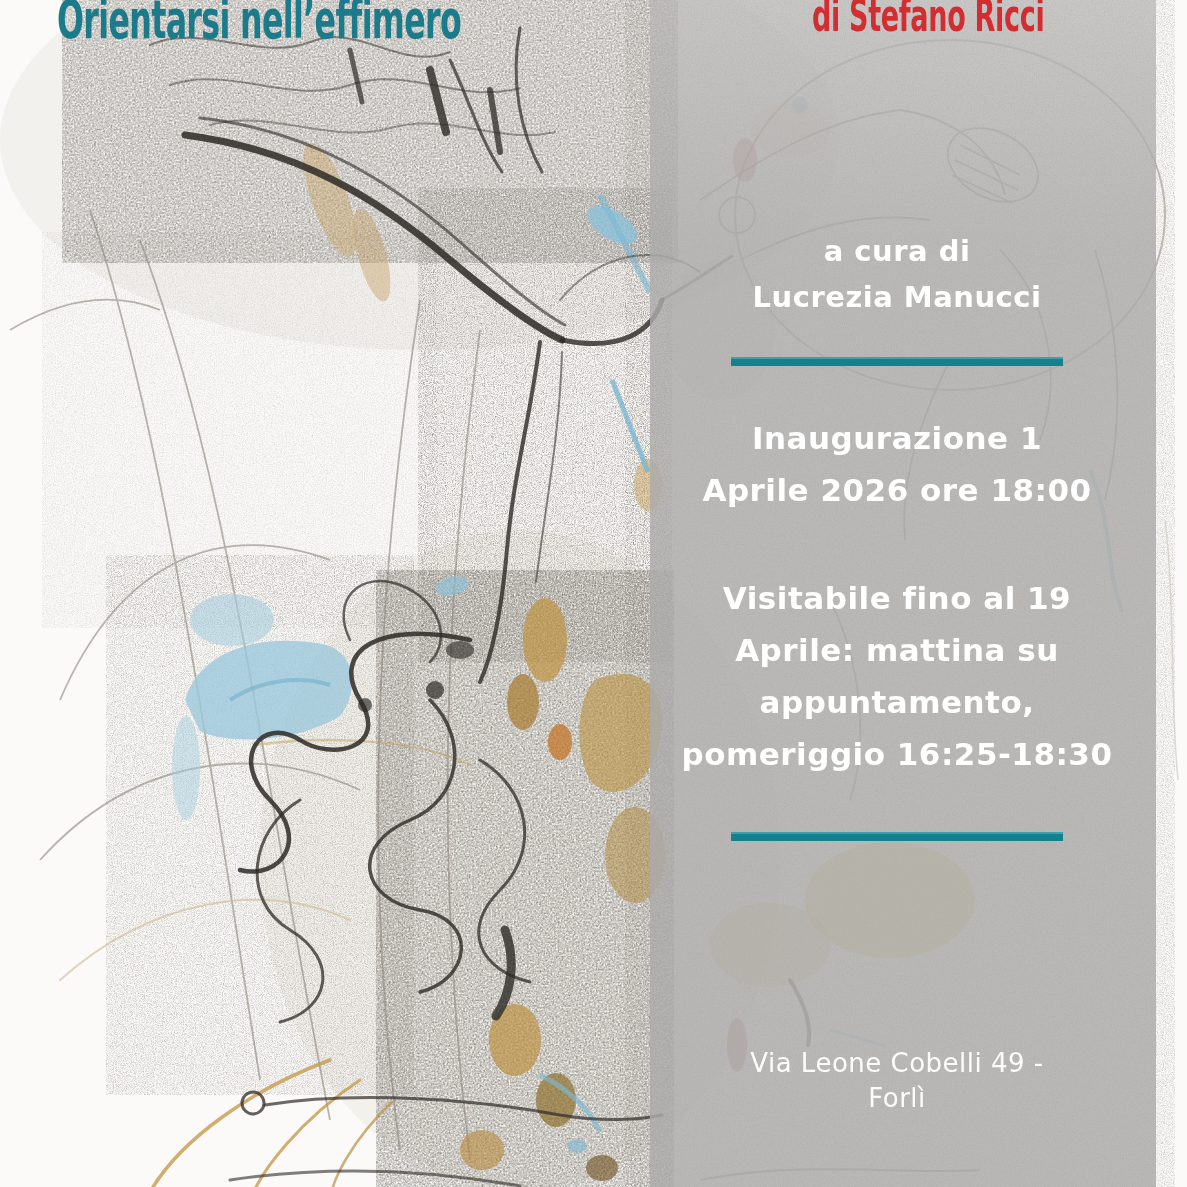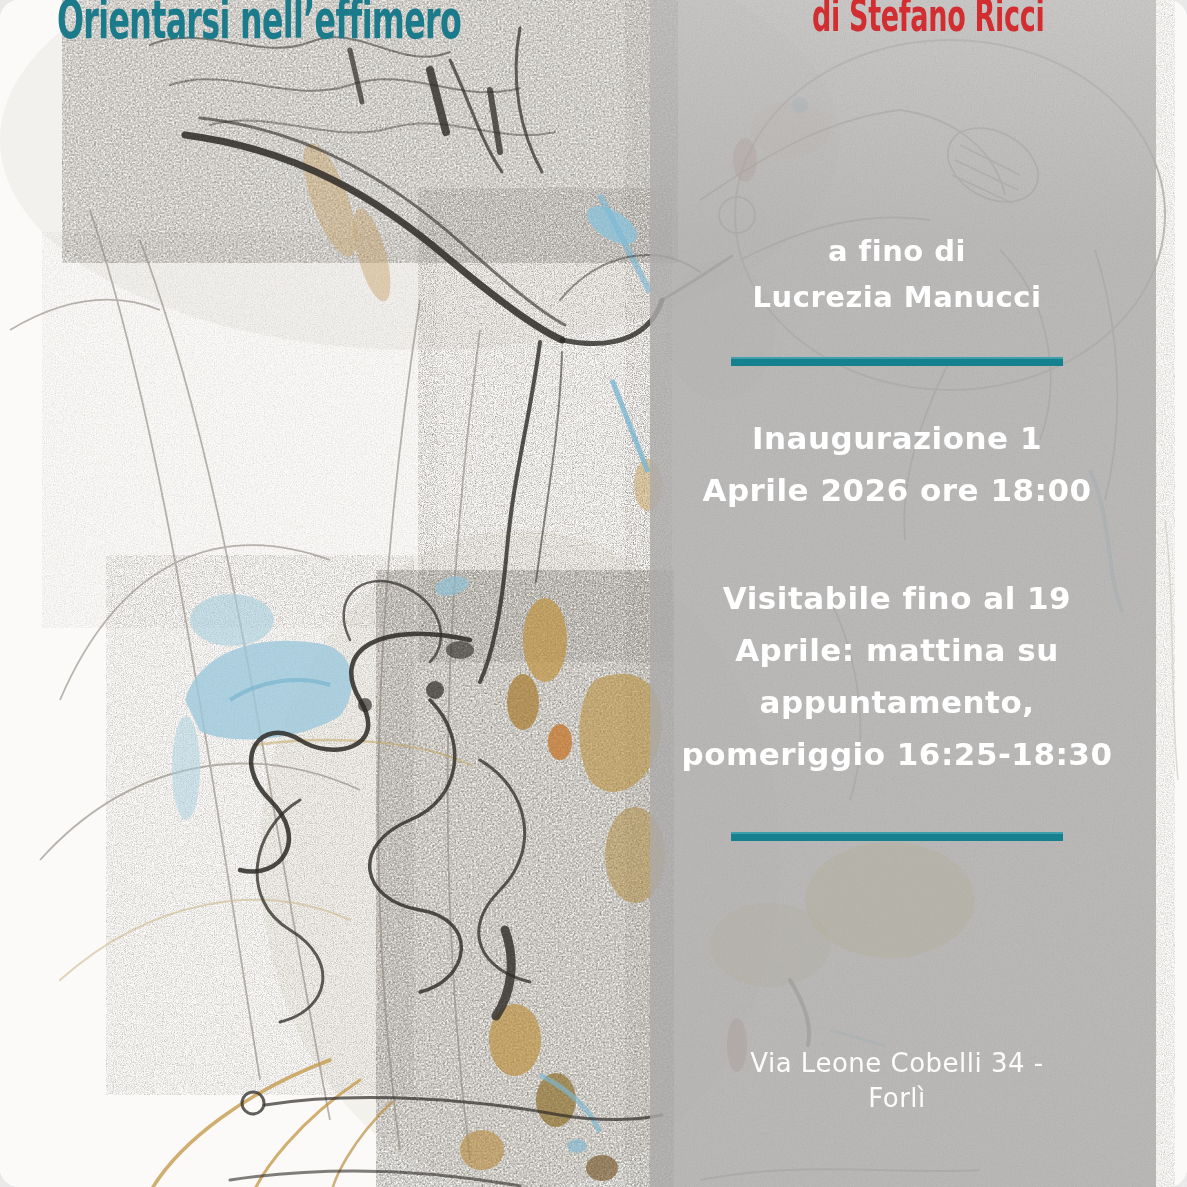--- a/index.html
+++ b/index.html
@@ -2,21 +2,20 @@
 <html style="--title-teal: #1b7b8b; --title-red: #d22d31; --divider-teal: #15808e; --text-white: #ffffff; --overlay-gray: #ababaa;"><head>
 <meta charset="utf-8">
 <style>
   html,body{margin:0;padding:0;background:#e9e9e9;}
   .poster{
     position:relative;
     width:1187px;height:1187px;
     overflow:hidden;
     background:#fbfaf8;
     font-family:"DejaVu Sans", sans-serif;
-    border-radius:19px;
   }
   .artwork{position:absolute;left:0;top:0;width:1187px;height:1187px;}
   .overlay{
     position:absolute;top:0;bottom:0;
     left:650px;width:506px;
     background:linear-gradient(180deg, rgba(184,182,181,0.74) 0%, rgba(172,171,170,0.82) 20%, rgba(171,170,169,0.82) 100%);
   }
   .title-left{
     position:absolute;left:57px;top:-7px;margin:0;
     font-size:48px;font-weight:bold;line-height:1;
@@ -178,39 +177,39 @@
     </g>
   </svg>
 
   <div class="overlay"></div>
 
   <h1 class="title-left"><span class="squeeze">Orientarsi nell’effimero</span></h1>
   <div class="title-right"><span class="squeeze">di Stefano Ricci</span></div>
 
   <div class="info">
     <div class="block curator">
-      <div>a fino di</div>
+      <div>a cura di</div>
       <div>Lucrezia Manucci</div>
     </div>
 
     <div class="divider d1"></div>
 
     <div class="block opening">
       <div>Inaugurazione 1</div>
       <div>Aprile 2026 ore 18:00</div>
     </div>
 
     <div class="block visiting">
       <div>Visitabile fino al 19</div>
       <div>Aprile: mattina su</div>
       <div>appuntamento,</div>
       <div>pomeriggio 16:25-18:30</div>
     </div>
 
     <div class="divider d2"></div>
 
     <div class="block venue">
-      <div class="venue-addr">Via Leone Cobelli 34 -</div>
+      <div class="venue-addr">Via Leone Cobelli 49 -</div>
       <div class="venue-addr">Forlì</div>
     </div>
   </div>
 
 </div>
 
 </body></html>

